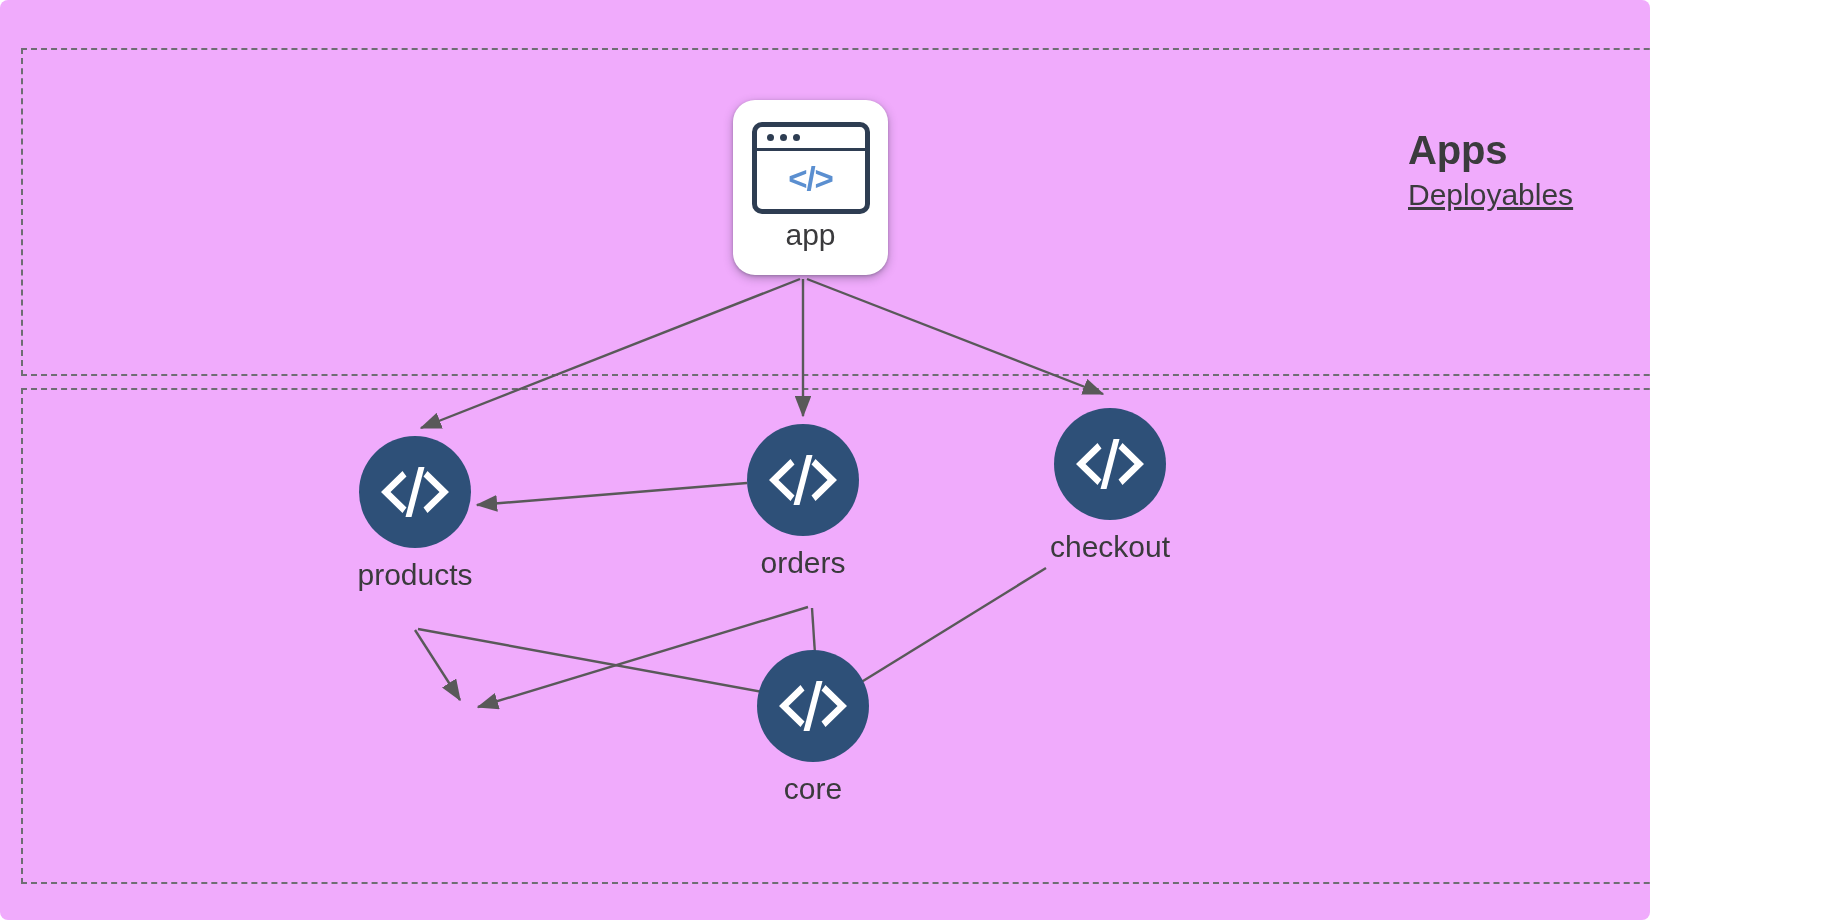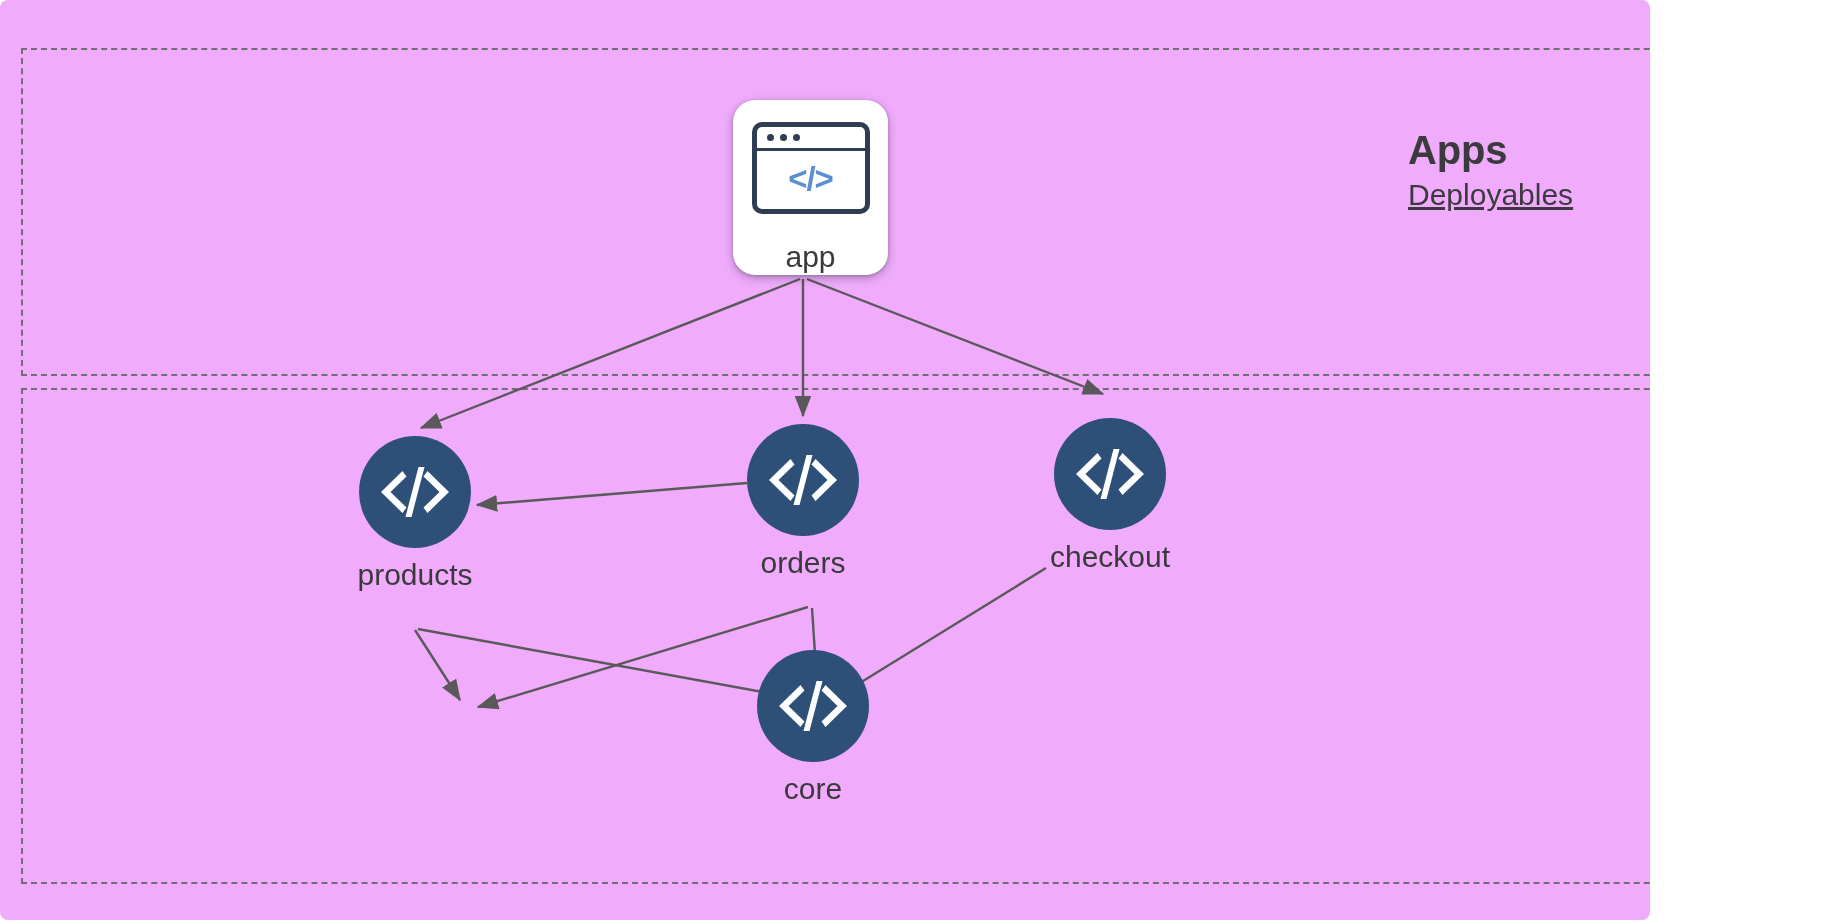--- a/index.html
+++ b/index.html
@@ -137,21 +137,21 @@
     justify-content: center;
     font-family: "Liberation Sans", sans-serif;
     font-size: 33px;
     font-weight: bold;
     color: #5b8fd0;
     letter-spacing: -1px;
     line-height: 1;
     padding-bottom: 3px;
   }
   #node-app .card-label {
-    margin-top: 28px;
+    margin-top: 6px;
     font-size: 30px;
     color: #3a3a3c;
     line-height: 1;
   }
 
   
   .lib-node {
     position: absolute;
     z-index: 4;
     display: flex;
@@ -176,21 +176,21 @@
   .lib-label {
     margin-top: 10px;
     font-size: 30px;
     color: #3a3a3c;
     line-height: 1.1;
     white-space: nowrap;
   }
 
   #node-products { left: 415px; top: 436px; }
   #node-orders   { left: 803px; top: 424px; }
-  #node-checkout { left: 1110px; top: 418px; }
+  #node-checkout { left: 1110px; top: 408px; }
   #node-shared   { left: 465px; top: 662px; }
   #node-core     { left: 813px; top: 650px; }
 </style>
 </head>
 <body>
 
 <div id="stage">
 
   <div class="zone" id="zone-apps"></div>
   <div class="zone" id="zone-libs"></div>

